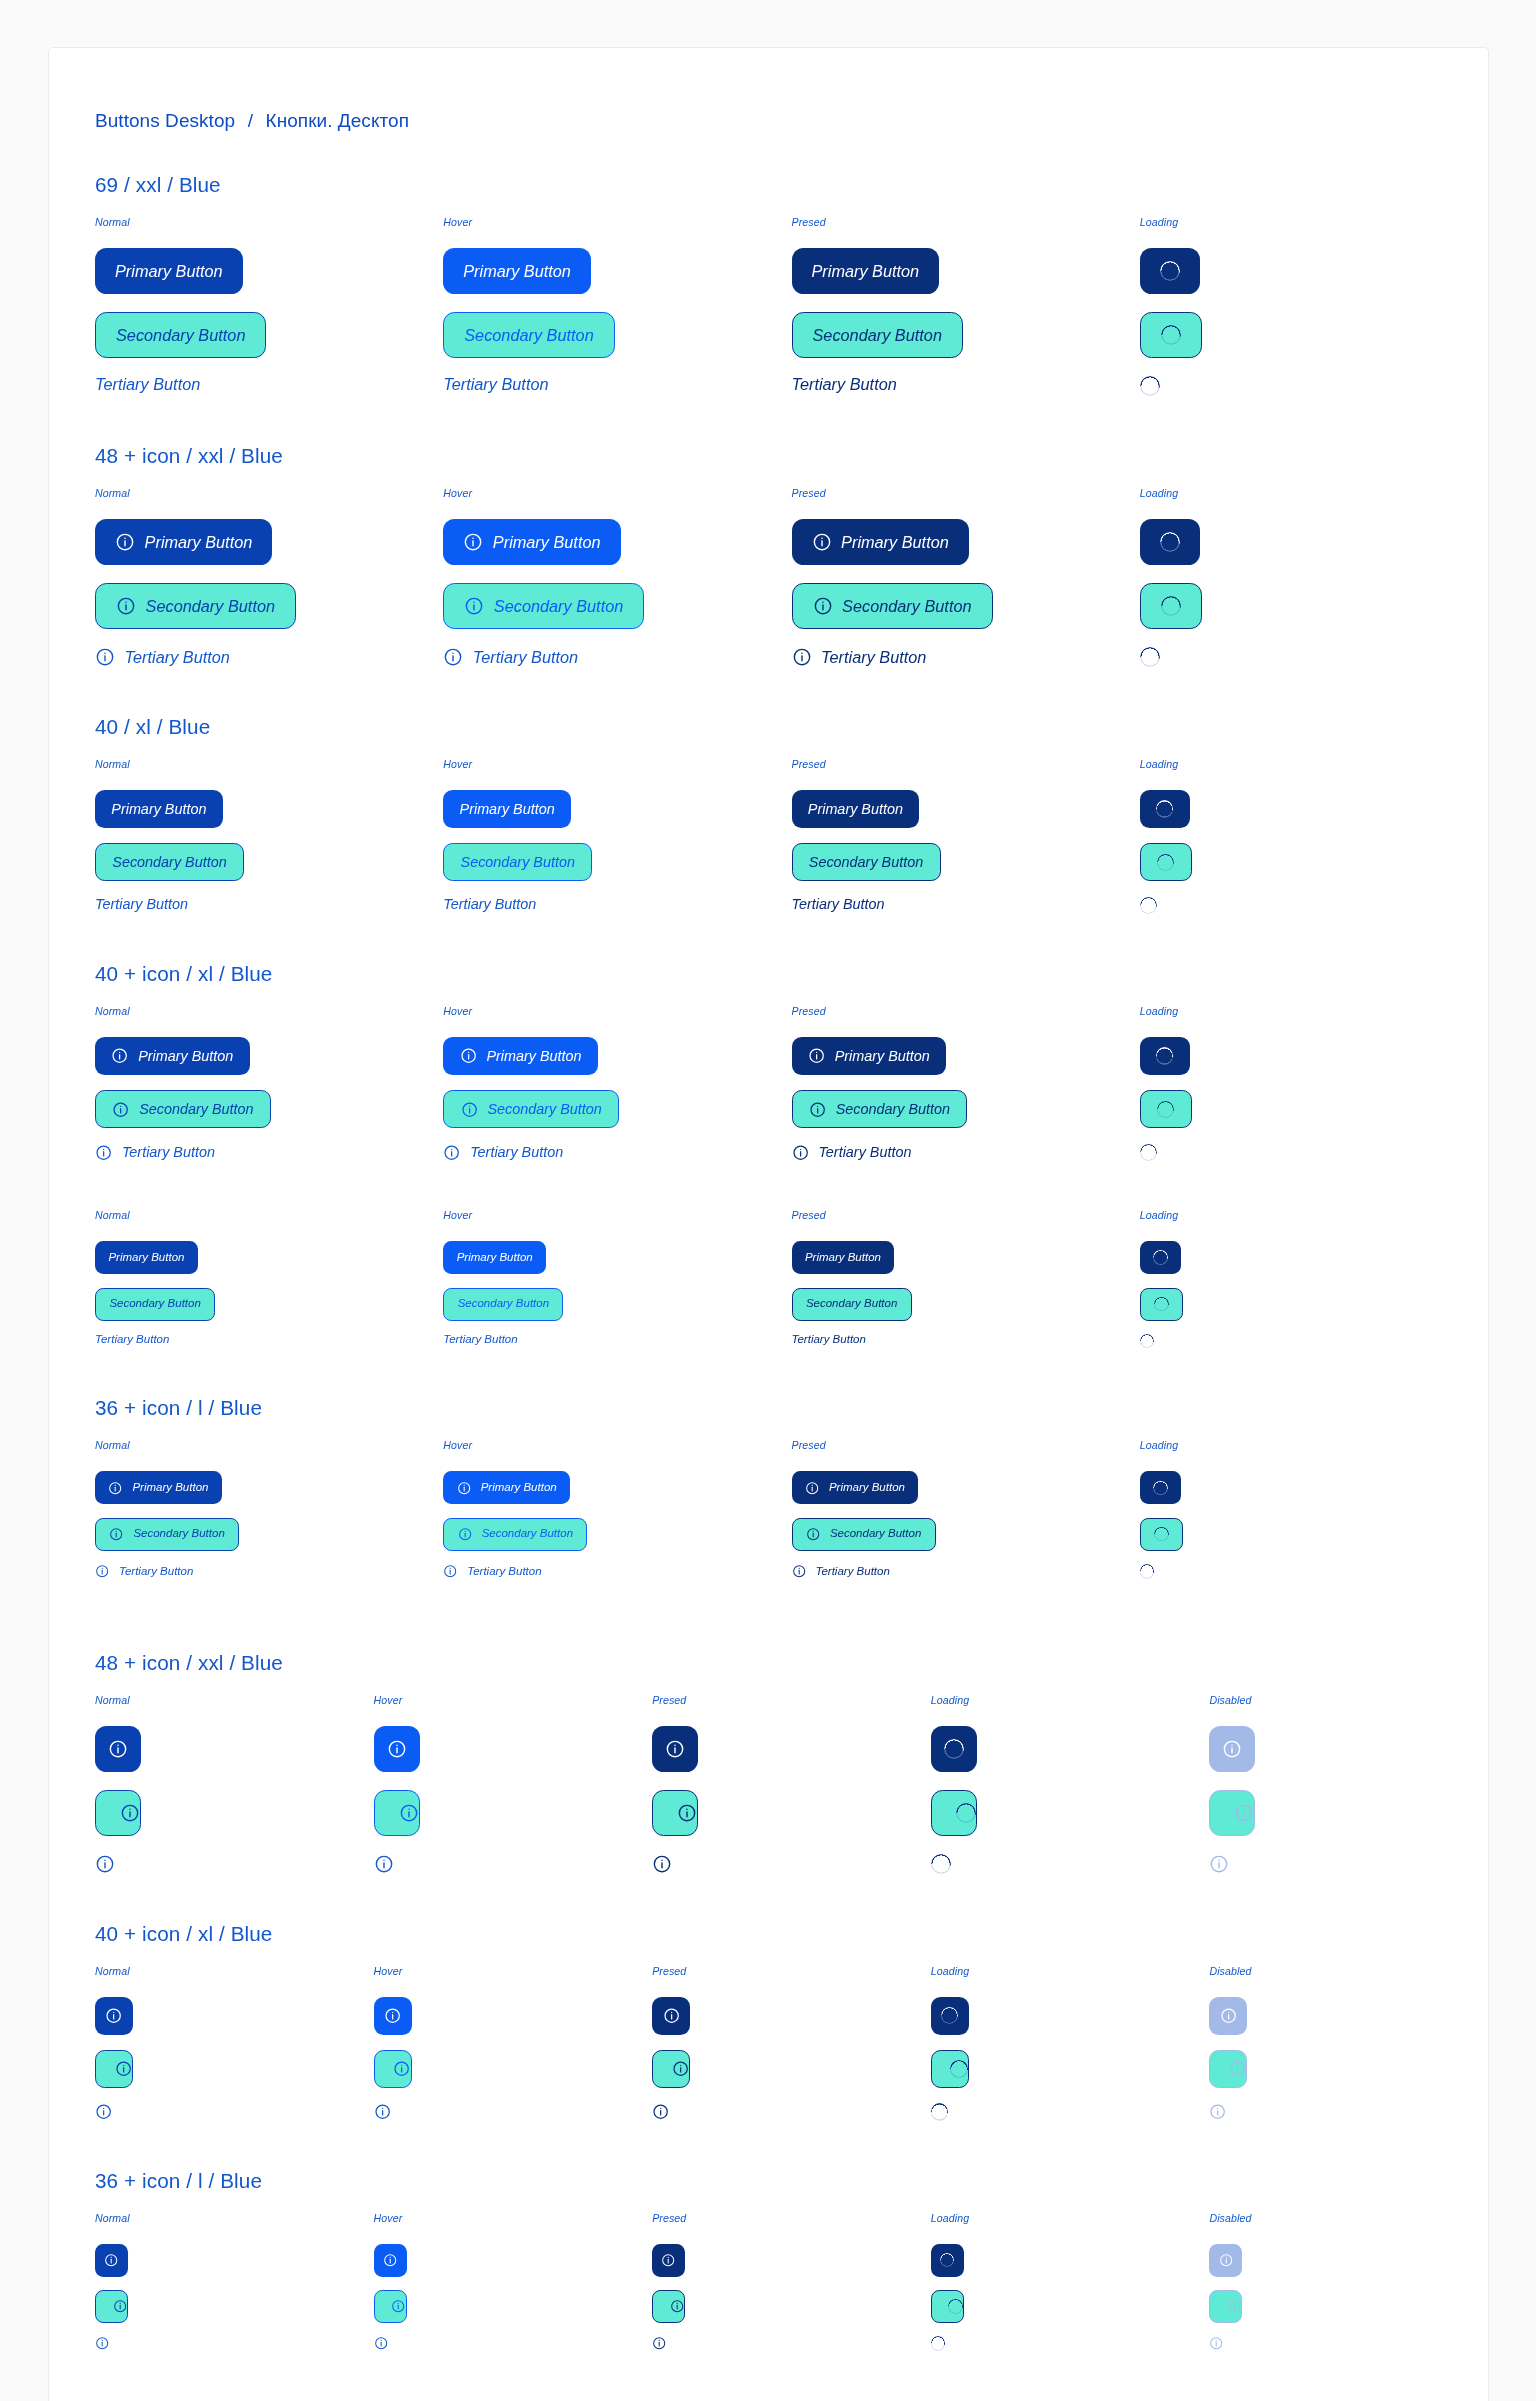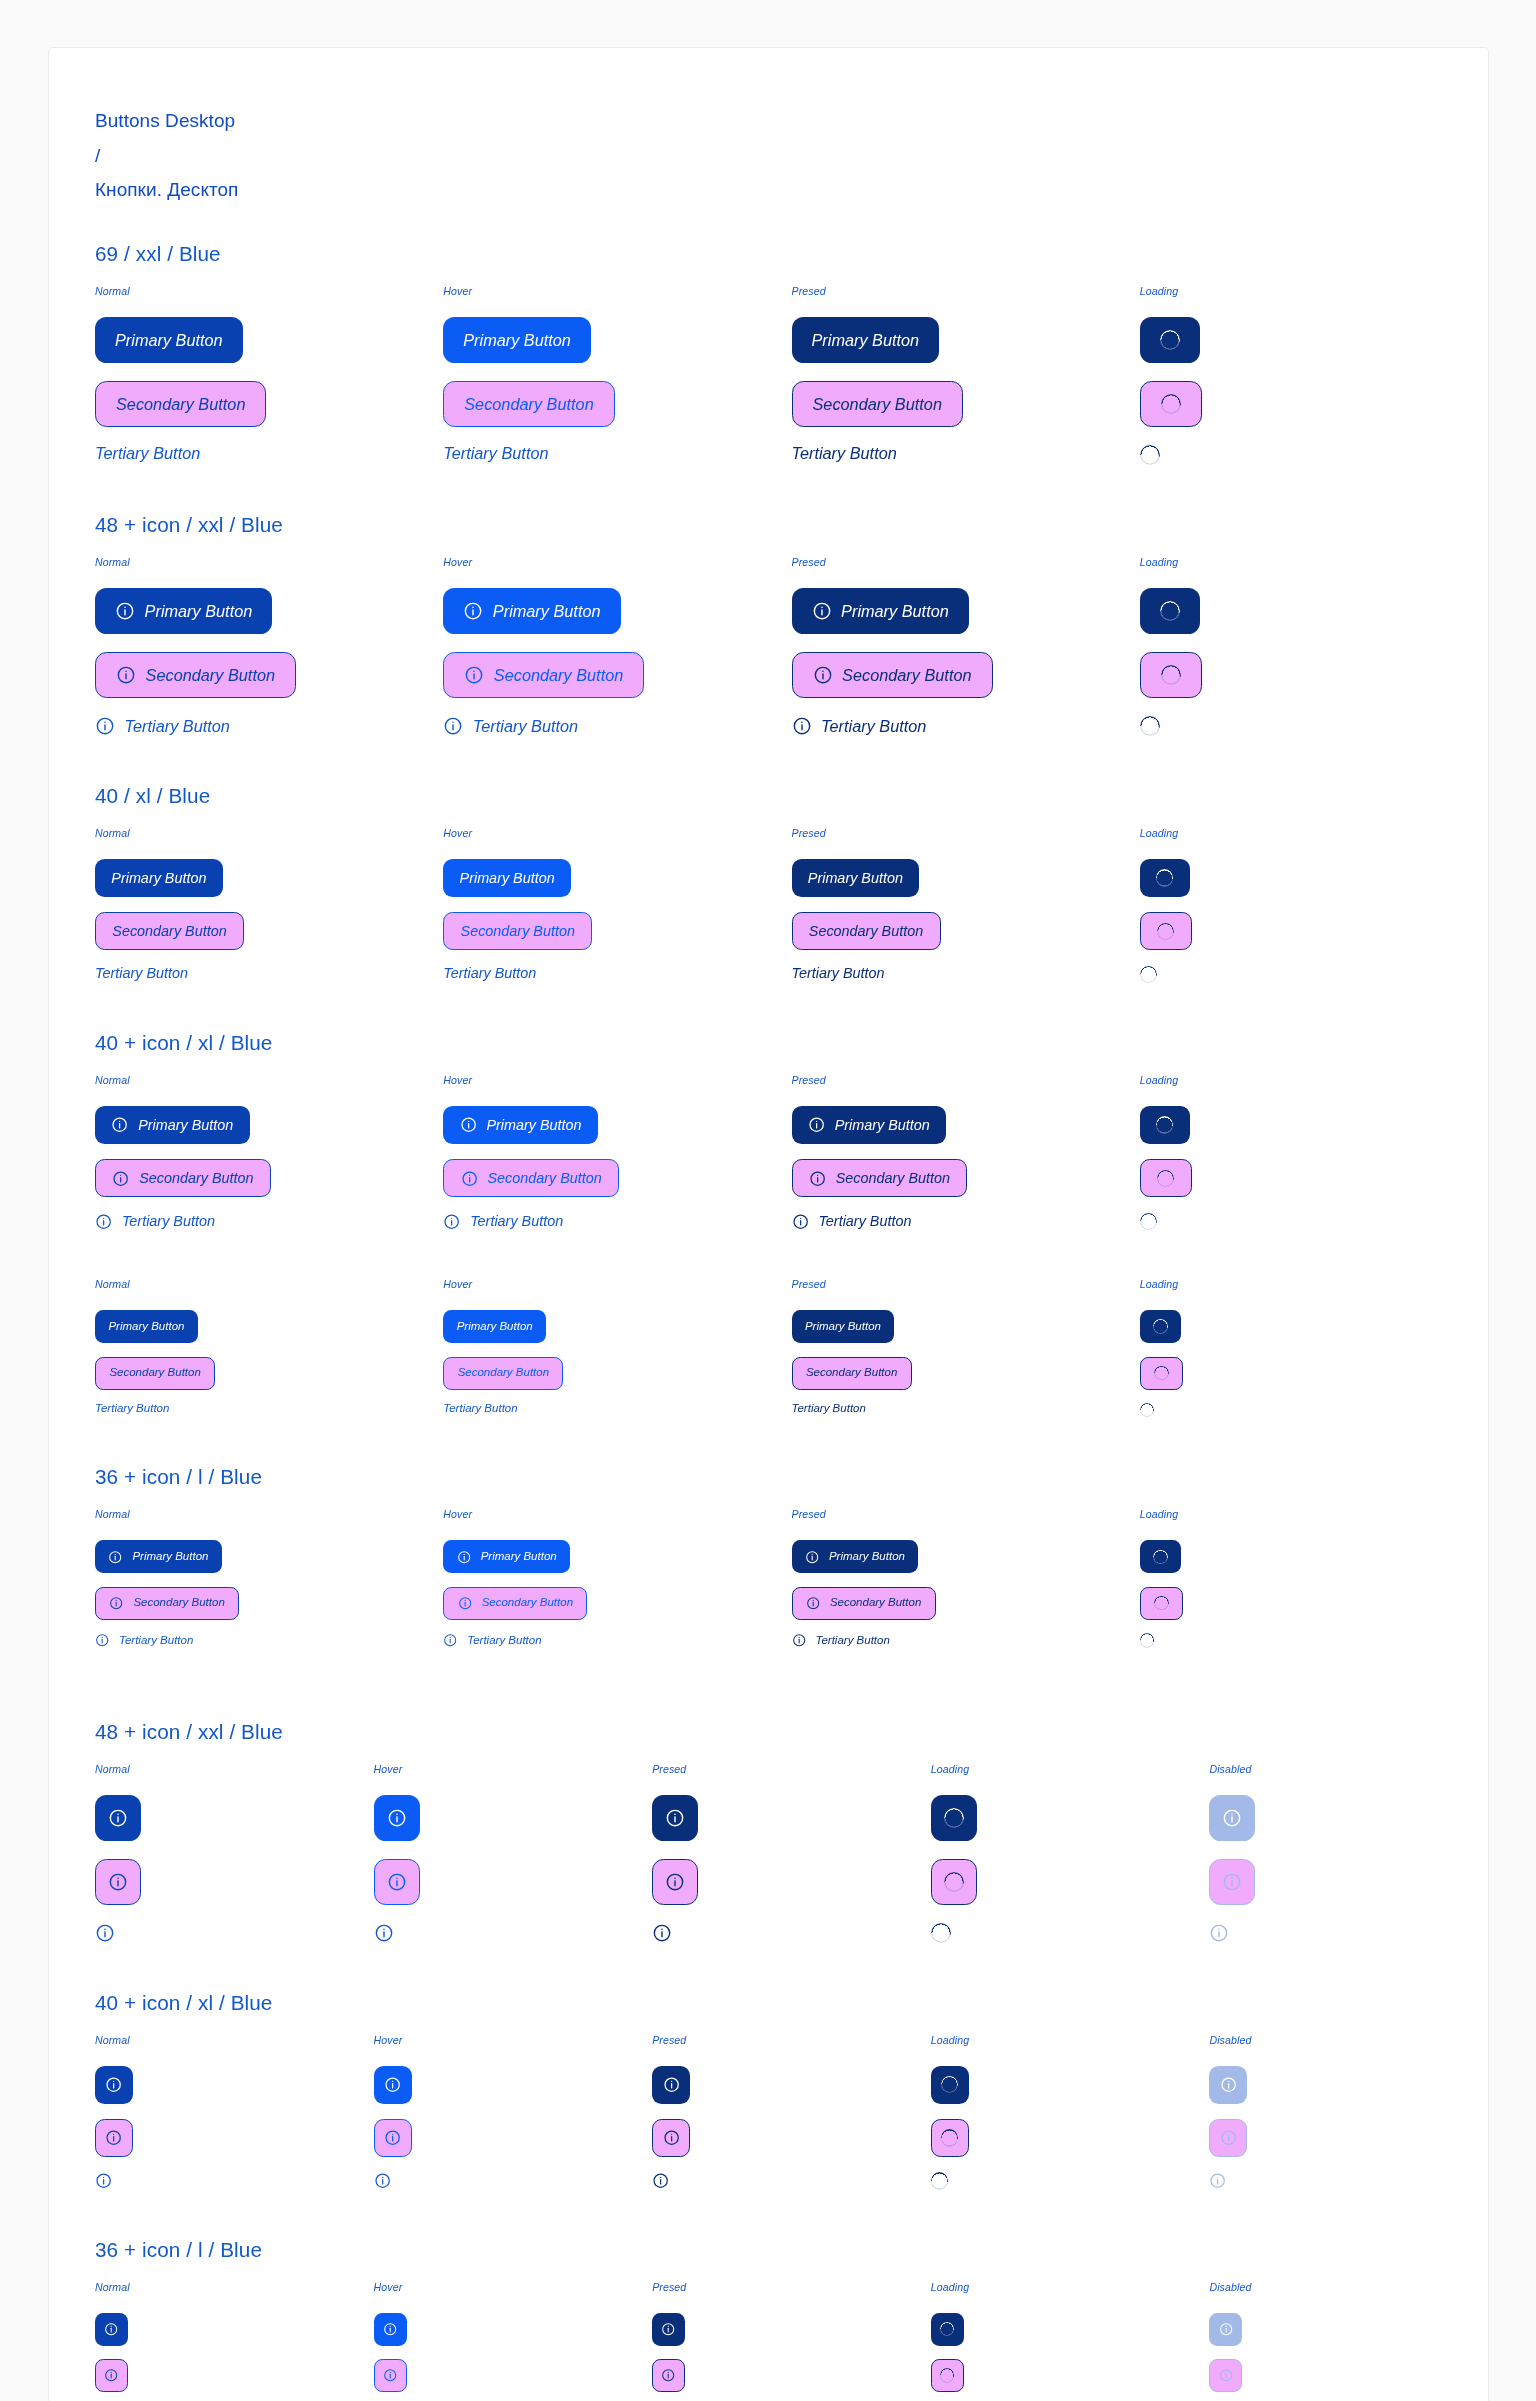--- a/index.html
+++ b/index.html
@@ -26,21 +26,20 @@
 
   
   .breadcrumb {
     margin-left: 46px;
     display: flex;
     align-items: baseline;
     gap: 12.5px;
     font-size: 19px;
     color: #0f4bc4;
     letter-spacing: 0.05px;
-    flex-direction: column;
   }
   .breadcrumb .sep { color: #0f4bc4; }
 
   
   .section { position: relative; margin-left: 46px; }
   .section-title {
     font-size: 20.7px;
     color: #1257cc;
     letter-spacing: 0.1px;
   }
@@ -82,21 +81,21 @@
   .sz-48.tertiary, .sz-40.tertiary, .sz-36.tertiary { padding: 0; height: auto; }
 
   
   .v-primary.s-normal   { background: #0a41b0; color: #ffffff; }
   .v-primary.s-hover    { background: #0b5cf5; color: #ffffff; }
   .v-primary.s-pressed  { background: #0a2f7a; color: #ffffff; }
   .v-primary.s-loading  { background: #0a2f7a; color: #ffffff; }
   .v-primary.s-disabled { background: #a3bae8; color: #ffffff; }
 
   
-  .v-secondary { background: #f0abfc; }
+  .v-secondary { background: #5eead4; justify-content: flex-end; }
   .v-secondary.s-normal   { border: 1.4px solid #0a41b0; color: #0a41b0; }
   .v-secondary.s-hover    { border: 1.4px solid #0b5cf5; color: #0b5cf5; }
   .v-secondary.s-pressed  { border: 1.4px solid #0a2f7a; color: #0a2f7a; }
   .v-secondary.s-loading  { border: 1.4px solid #0a2f7a; color: #0a2f7a; }
   .v-secondary.s-disabled { border: 1.4px solid #a3bae8; color: #a3bae8; }
 
   
   .v-tertiary { background: transparent; }
   .v-tertiary.s-normal   { color: #1257cc; }
   .v-tertiary.s-hover    { color: #1257cc; }

